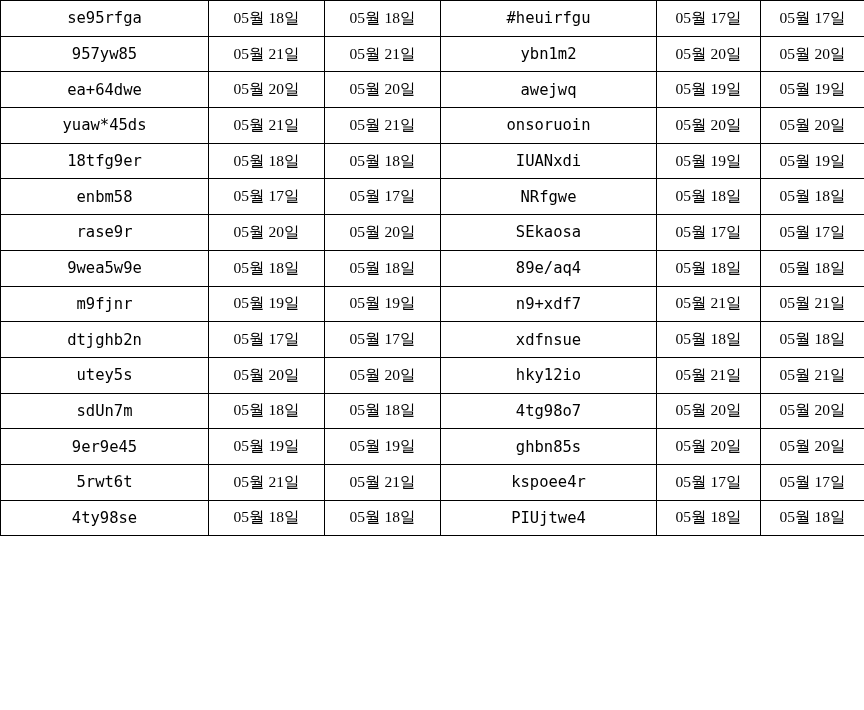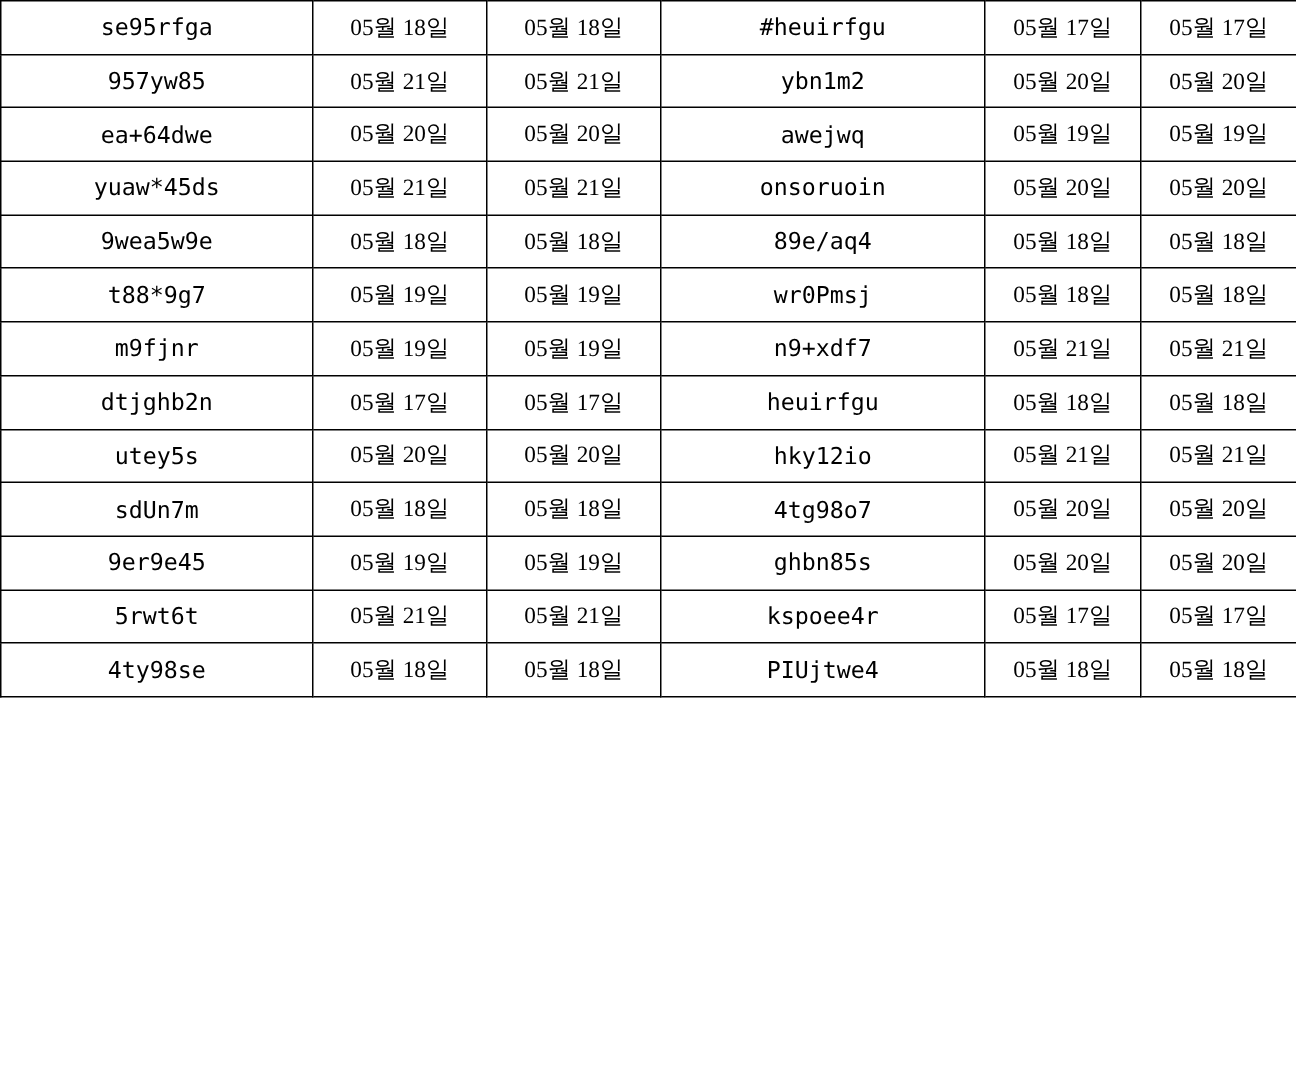--- a/index.html
+++ b/index.html
@@ -98,48 +98,64 @@
         </tr>
         <tr>
           <td class="code">yuaw*45ds</td>
           <td class="date">05월 21일</td>
           <td class="date">05월 21일</td>
           <td class="code">onsoruoin</td>
           <td class="date">05월 20일</td>
           <td class="date">05월 20일</td>
         </tr>
         <tr>
+          <td class="code">18tfg9er</td>
+          <td class="date">05월 18일</td>
+          <td class="date">05월 18일</td>
+          <td class="code">IUANxdi</td>
+          <td class="date">05월 19일</td>
+          <td class="date">05월 19일</td>
+        </tr>
+        <tr>
+          <td class="code">enbm58</td>
+          <td class="date">05월 17일</td>
+          <td class="date">05월 17일</td>
+          <td class="code">NRfgwe</td>
+          <td class="date">05월 18일</td>
+          <td class="date">05월 18일</td>
+        </tr>
+        <tr>
+          <td class="code">rase9r</td>
+          <td class="date">05월 20일</td>
+          <td class="date">05월 20일</td>
+          <td class="code">SEkaosa</td>
+          <td class="date">05월 17일</td>
+          <td class="date">05월 17일</td>
+        </tr>
+        <tr>
           <td class="code">9wea5w9e</td>
           <td class="date">05월 18일</td>
           <td class="date">05월 18일</td>
           <td class="code">89e/aq4</td>
-          <td class="date">05월 18일</td>
-          <td class="date">05월 18일</td>
-        </tr>
-        <tr>
-          <td class="code">t88*9g7</td>
-          <td class="date">05월 19일</td>
-          <td class="date">05월 19일</td>
-          <td class="code">wr0Pmsj</td>
           <td class="date">05월 18일</td>
           <td class="date">05월 18일</td>
         </tr>
         <tr>
           <td class="code">m9fjnr</td>
           <td class="date">05월 19일</td>
           <td class="date">05월 19일</td>
           <td class="code">n9+xdf7</td>
           <td class="date">05월 21일</td>
           <td class="date">05월 21일</td>
         </tr>
         <tr>
           <td class="code">dtjghb2n</td>
           <td class="date">05월 17일</td>
           <td class="date">05월 17일</td>
-          <td class="code">heuirfgu</td>
+          <td class="code">xdfnsue</td>
           <td class="date">05월 18일</td>
           <td class="date">05월 18일</td>
         </tr>
         <tr>
           <td class="code">utey5s</td>
           <td class="date">05월 20일</td>
           <td class="date">05월 20일</td>
           <td class="code">hky12io</td>
           <td class="date">05월 21일</td>
           <td class="date">05월 21일</td>

